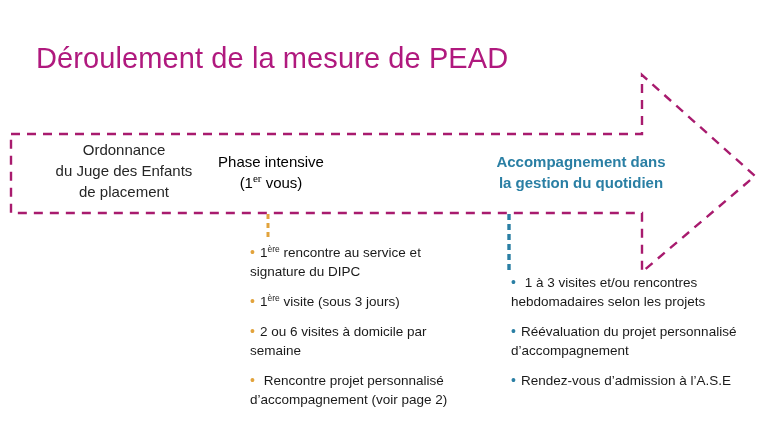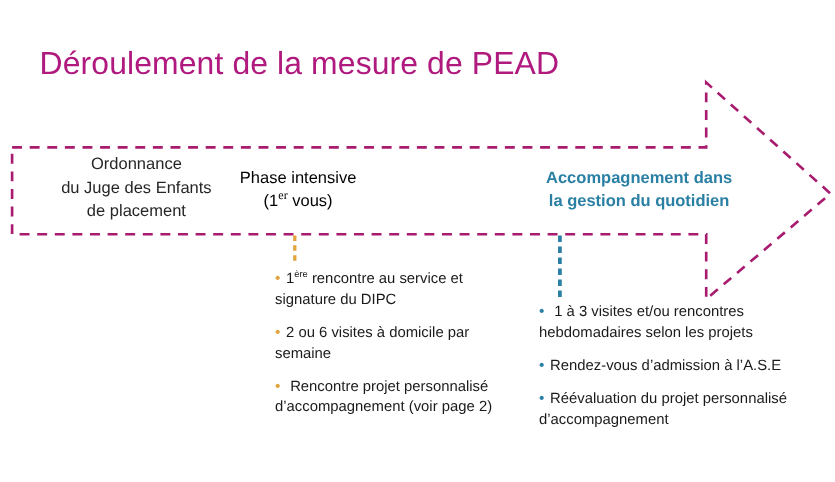--- a/index.html
+++ b/index.html
@@ -81,21 +81,21 @@
     font-size: 13.5px;
     line-height: 19px;
     color: #1a1a1a;
   }
   #col-intensive {
     left: 250px;
     top: 243px;
     width: 212px;
   }
   #col-quotidien {
-    left: 490px;
+    left: 511px;
     top: 273px;
     width: 232px;
   }
   .bullet-item {
     position: relative;
     margin-bottom: 11px;
     text-indent: 0;
   }
   .bullet-item .dot {
     display: inline-block;
@@ -137,23 +137,24 @@
     <div><span>(1</span><sup>er</sup><span> vous)</span></div>
   </div>
 
   <div class="phase-label" id="phase-2">
     <div>Accompagnement dans</div>
     <div>la gestion du quotidien</div>
   </div>
 
   <div class="bullet-col" id="col-intensive">
     <div class="bullet-item"><span class="dot">•</span><span>1</span><sup>ère</sup><span> rencontre au service et signature du DIPC</span></div>
+    <div class="bullet-item"><span class="dot">•</span><span>1</span><sup>ère</sup><span> visite (sous 3 jours)</span></div>
     <div class="bullet-item"><span class="dot">•</span><span>2 ou 6 visites à domicile par semaine</span></div>
     <div class="bullet-item"><span class="dot">•</span><span> Rencontre projet personnalisé d’accompagnement (voir page 2)</span></div>
   </div>
 
   <div class="bullet-col" id="col-quotidien">
     <div class="bullet-item"><span class="dot">•</span><span> 1 à 3 visites et/ou rencontres hebdomadaires selon les projets</span></div>
+    <div class="bullet-item"><span class="dot">•</span><span>Réévaluation du projet personnalisé d’accompagnement</span></div>
     <div class="bullet-item"><span class="dot">•</span><span>Rendez-vous d’admission à l’A.S.E</span></div>
-    <div class="bullet-item"><span class="dot">•</span><span>Réévaluation du projet personnalisé d’accompagnement</span></div>
   </div>
 
 </div>
 
 </body></html>

